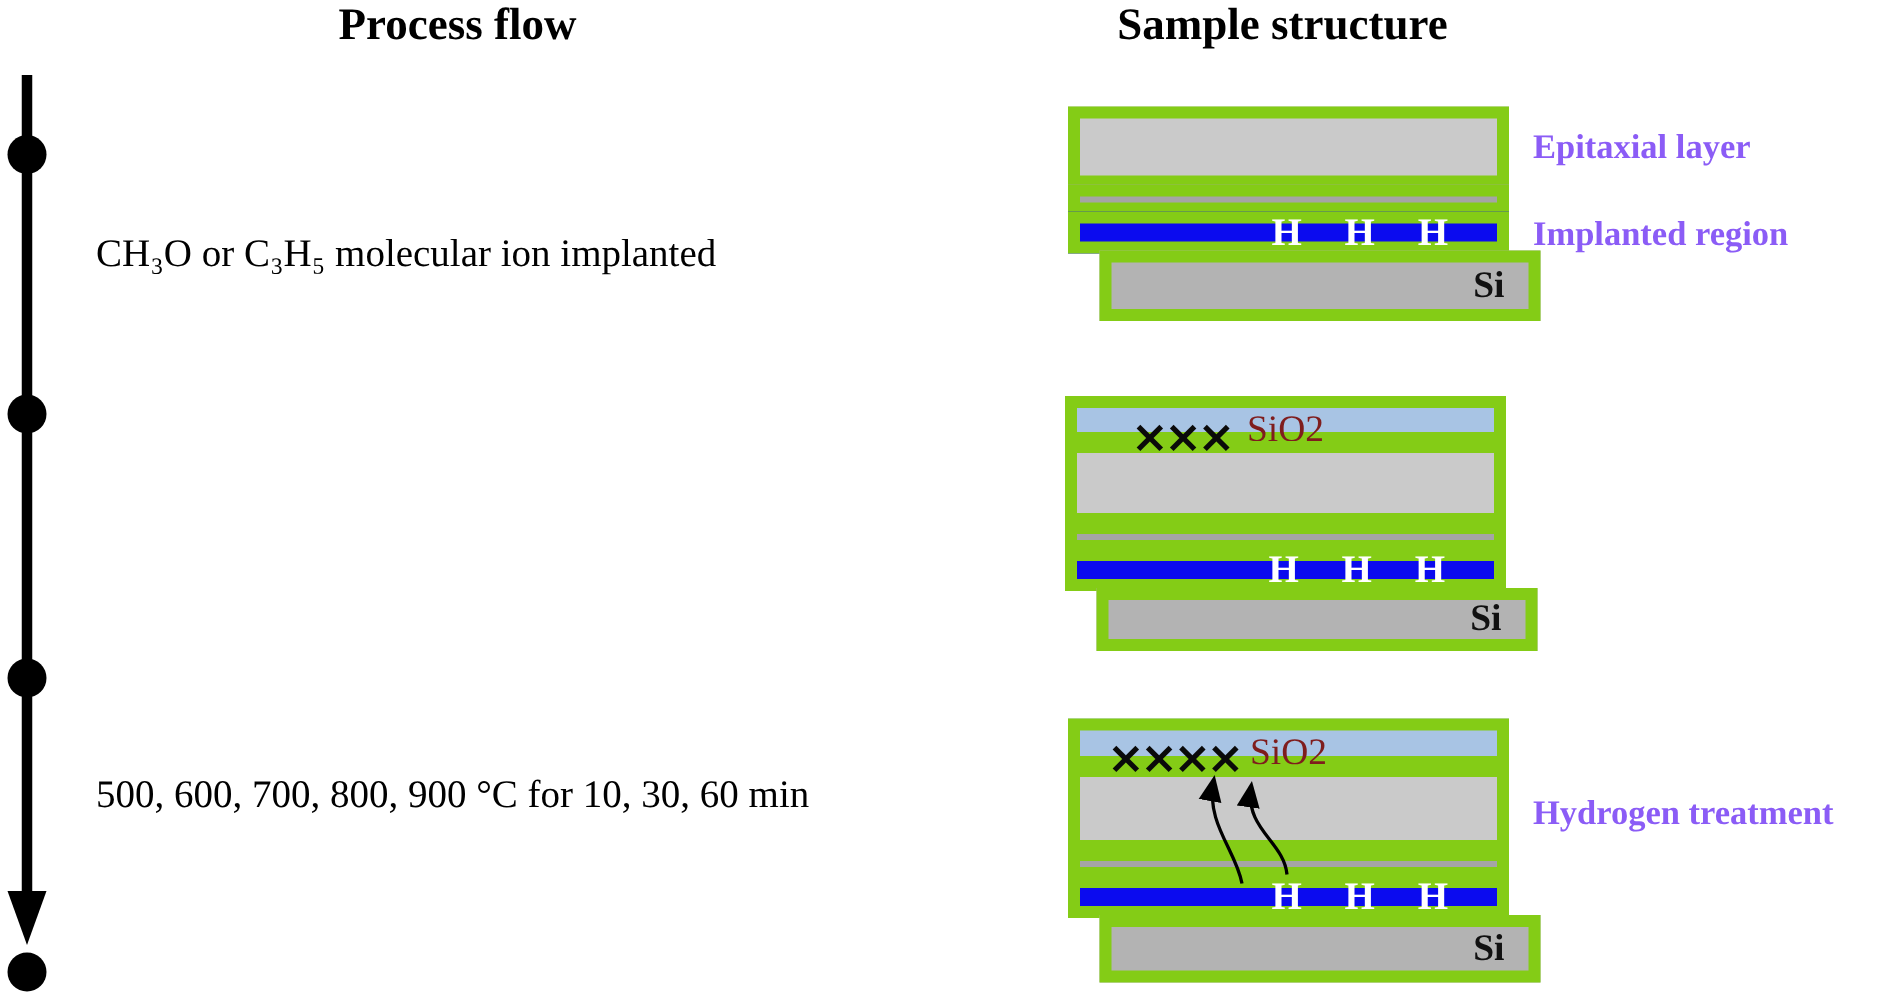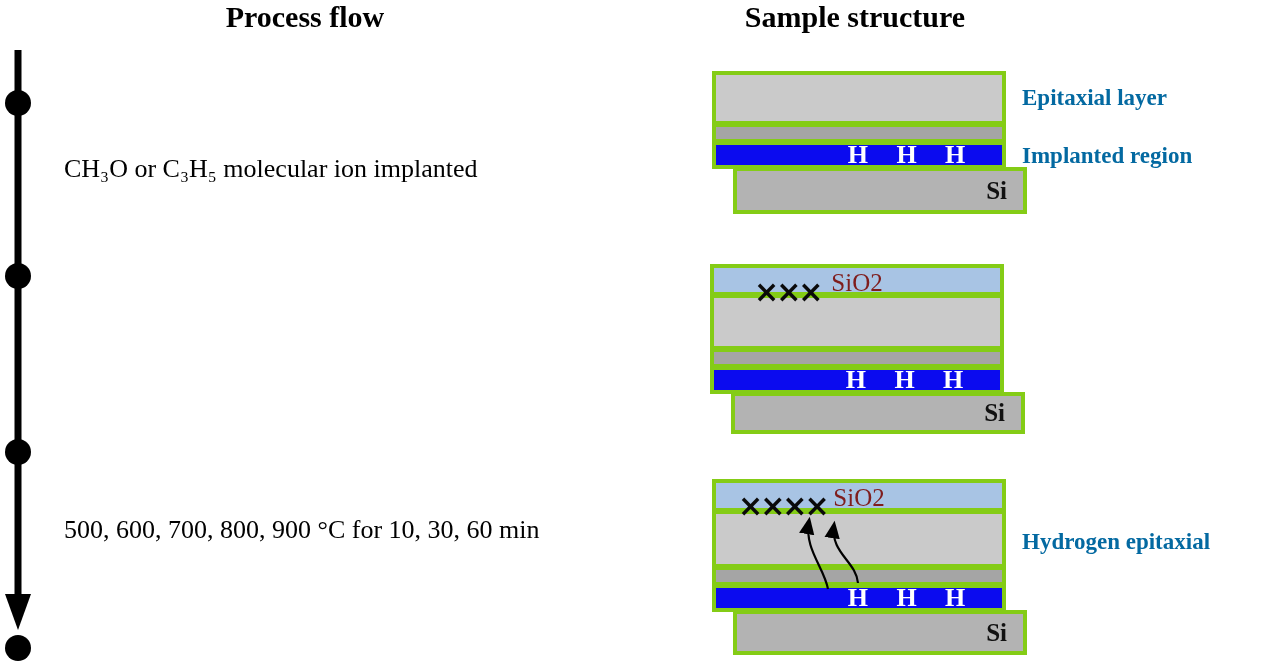--- a/index.html
+++ b/index.html
@@ -17,38 +17,38 @@
   .title-right { left:700px; width:310px; }
 
   
   .step { position:absolute; left:64px; font-size:26px; line-height:33px; color:#000000; white-space:pre; }
 
   
   .timeline { position:absolute; left:0; top:0; }
 
   
   .sample { position:absolute; width:294px; }
-  .layer { position:relative; width:100%; border:4px solid #84cc16; margin-top:-2px;padding-left:40px; }
+  .layer { position:relative; width:100%; border:8px solid #84cc16; margin-top:-2px;padding-left:40px; }
   .layer.first { margin-top:0; }
   .l-epi    { background:#cacaca; }
   .l-buried { background:#a5a5a5; }
   .l-blue   { background:#0b0bef; display:flex; align-items:center; justify-content:center; }
   .l-blue .h-label { color:#ffffff; font-weight:bold; font-size:26px; word-spacing:22px; text-indent:55px; }
   .l-si     { background:#b3b3b3; display:flex; align-items:center; justify-content:flex-end;margin-left:21px; }
   .l-si .si-label { font-weight:bold; font-size:25px; color:#111; padding-right:16px; }
   .l-sio2   { background:#a8c4e4; }
   .sio2-label { position:absolute; left:0; right:0; top:1px; text-align:center; font-size:25px; color:#7f1d1d; }
 
   .crosses { position:absolute; font-family:"DejaVu Sans",sans-serif; font-weight:bold; font-size:30px;
              letter-spacing:-3px; color:#0a0a0a; line-height:30px; z-index:5; }
 
   .diff-arrows { position:absolute; z-index:4; }
 
   
-  .side-label { position:absolute; left:1022px; font-size:23px; font-weight:bold; color:#0369a1; white-space:nowrap; }
+  .side-label { position:absolute; left:1022px; font-size:23px; font-weight:bold; color:#8b5cf6; white-space:nowrap; }
 </style>
 </head>
 <body>
 
 <div class="canvas">
 
   <div class="col-title title-left">Process flow</div>
   <div class="col-title title-right">Sample structure</div>
 
   <svg class="timeline" width="40" height="665" viewBox="0 0 40 665">
@@ -115,15 +115,15 @@
     <svg class="diff-arrows" style="left:82px; top:32px;" width="100" height="80" viewBox="0 0 100 80">
       <defs>
         <marker id="ah" markerWidth="9" markerHeight="9" refX="6" refY="4.5" orient="auto">
           <path d="M0,1 L8,4.5 L0,8 Z" fill="#000"></path>
         </marker>
       </defs>
       <path d="M 34 78 C 30 56, 10 38, 15 10" fill="none" stroke="#000" stroke-width="2.2" marker-end="url(#ah)"></path>
       <path d="M 64 72 C 62 50, 36 42, 40 14" fill="none" stroke="#000" stroke-width="2.2" marker-end="url(#ah)"></path>
     </svg>
   </div>
-  <div class="side-label" style="top:529px;">Hydrogen epitaxial</div>
+  <div class="side-label" style="top:529px;">Hydrogen treatment</div>
 
 </div>
 
 </body></html>

